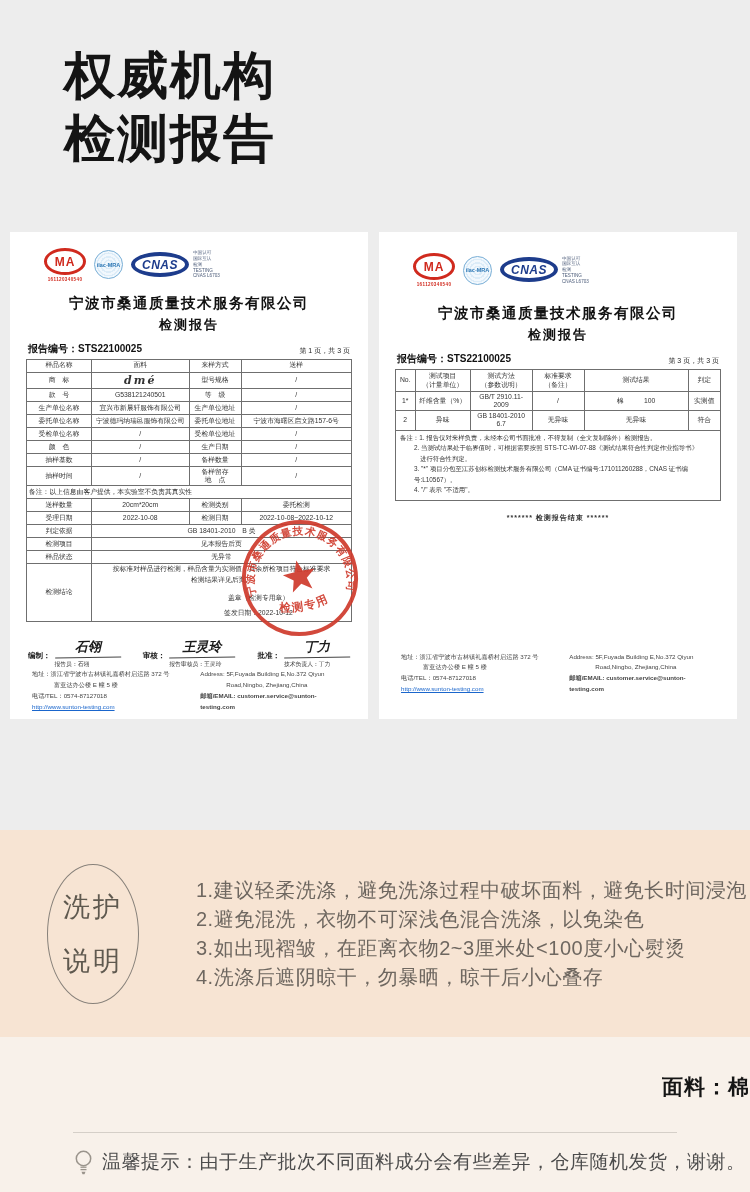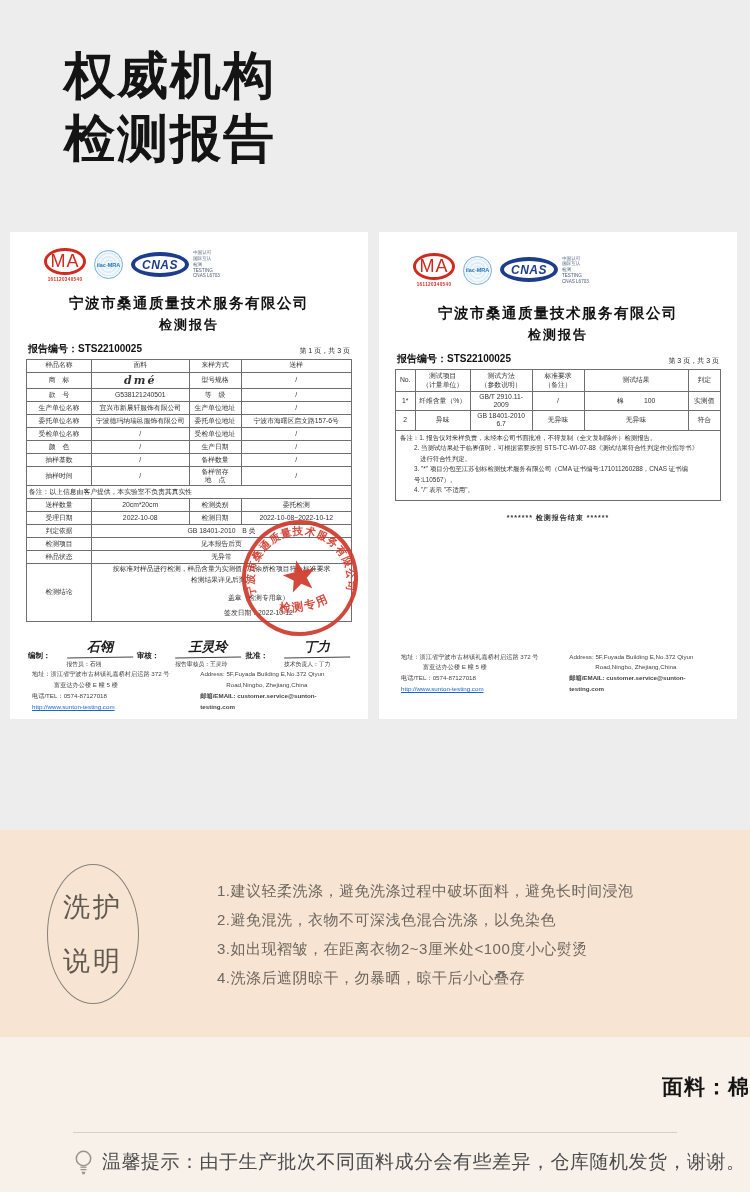--- a/index.html
+++ b/index.html
@@ -11,21 +11,21 @@
   .hero { height:232px; }
   .hero h1 { padding:44px 0 0 64px; font-size:51px; line-height:63px; font-weight:900; color:#141414; letter-spacing:2px; }
 
   
   .certs { display:flex; gap:11px; margin:0 13px 0 10px; height:487px; }
   .cert { flex:1; background:#fff; padding:12px 16px 14px 16px; display:flex; flex-direction:column; position:relative; color:#2a2a2a; }
 
   .logos { display:flex; align-items:center; gap:8px; margin:4px 0 0 18px; height:44px; }
   .cma { text-align:center; }
   .cma-shape { width:42px; height:27px; border:3.5px solid #d02a1e; border-radius:50%; display:flex; align-items:center; justify-content:center; }
-  .cma-shape span { color:#d02a1e; font-weight:normal; font-size:18px; letter-spacing:1px; }
+  .cma-shape span { color:#d02a1e; font-weight:bold; font-size:12px; letter-spacing:1px; }
   .cma-num { font-size:4.5px; color:#d02a1e; font-weight:bold; margin-top:1.5px; letter-spacing:.4px; }
   .ilac { width:29px; height:29px; border-radius:50%; border:1px solid #78aed6;
           background:repeating-radial-gradient(circle at 50% 50%, #dcecf8 0 1.5px, #f2f8fd 1.5px 3.5px);
           display:flex; align-items:center; justify-content:center; }
   .ilac span { font-size:5.5px; font-weight:bold; color:#2e78b5; }
   .cnas-wrap { display:flex; align-items:center; gap:4px; }
   .cnas-oval { width:58px; height:25px; border:4px solid #1d3c8c; border-radius:50%; display:flex; align-items:center; justify-content:center; background:#fff; }
   .cnas-oval span { color:#1d3c8c; font-weight:900; font-style:italic; font-size:12px; letter-spacing:.5px; }
   .cnas-side { font-size:4.6px; line-height:1.25; color:#4a5a78; white-space:pre-line; }
 
@@ -38,21 +38,21 @@
   table.ctable { width:100%; border-collapse:collapse; table-layout:fixed; margin-top:3px; }
   .ctable td, .ctable th { border:0.5px solid #6f6f6f; font-size:6.8px; font-weight:normal; color:#333; text-align:center; padding:1px 2px; height:13px; line-height:1.2; overflow:hidden; }
   .ctable .pre { white-space:pre-line; }
   .ctable .left { text-align:left; }
   .tall { height:18px; }
   .concl-cell { height:52px; vertical-align:top; text-align:left; padding:3px 4px; }
   .concl-cell .seal-lines { margin:7px 38px 0 auto; width:105px; line-height:2.1; font-size:6.8px; color:#333; }
 
   
   .sigs { display:flex; justify-content:space-between; margin-top:16px; padding:0 2px; }
-  .sig { display:flex; align-items:flex-end; gap:16px; }
+  .sig { display:flex; align-items:flex-end; gap:4px; }
   .sig-label { font-size:7.5px; font-weight:bold; color:#222; padding-bottom:8px; }
   .sig-col { display:flex; flex-direction:column; }
   .sig-name { font-family:"DejaVu Serif", serif; font-style:italic; font-weight:bold; font-size:13px; color:#1a1a1a; text-align:center; min-width:66px; border-bottom:0.8px solid #444; padding:0 6px 1px 6px; transform:rotate(-1deg); }
   .sig-sub { font-size:5.8px; color:#333; margin-top:2.5px; text-align:left; }
 
   
   .stamp { position:absolute; right:8px; top:286px; width:120px; height:120px; transform:rotate(-12deg); opacity:.92; pointer-events:none; }
 
   
   .cert-footer { margin-top:auto; display:flex; gap:6px; padding:0 2px 10px 6px; }
@@ -66,21 +66,21 @@
   
   .notes-box { border:0.5px solid #6f6f6f; border-top:none; margin-top:-1px; padding:3px 4px 4px 4px; font-size:6.4px; color:#333; line-height:1.65; }
   .notes-box div:nth-child(n+2) { padding-left:14px; }
   .notes-box div:nth-child(3) { padding-left:20px; }
   .end-line { text-align:center; font-size:7px; font-weight:bold; color:#333; margin-top:12px; letter-spacing:1px; }
 
   
   .care { margin-top:111px; height:207px; background:#f7e4d3; display:flex; align-items:center; padding-left:47px; }
   .care-badge { width:92px; height:140px; border:1px solid #87817a; border-radius:50%; display:flex; flex-direction:column; align-items:center; justify-content:center; gap:18px; color:#5f594f; font-size:27px; letter-spacing:3px; flex:none; }
   .care-items { list-style:none; margin-left:57px; }
-  .care-items li { font-size:15px; line-height:29px; color:#6e6760; letter-spacing:.5px;margin-left:21px; }
+  .care-items li { font-size:20px; line-height:29px; color:#6e6760; letter-spacing:.5px; }
 
   
   .bottom { height:155px; background:#f8f1ea; padding:36px 0 0 73px; }
   .fabric-label { font-size:21px; font-weight:bold; color:#151515; letter-spacing:1px;text-align:right; }
   .divider { width:604px; height:0; border-top:1px solid #d5cfc8; margin-top:31px; }
   .tip-row { display:flex; align-items:flex-start; gap:8px; margin-top:16px; }
   .tip-text { font-size:19px; color:#4c4c4c; letter-spacing:.5px; }
 </style>
 </head>
 <body>

